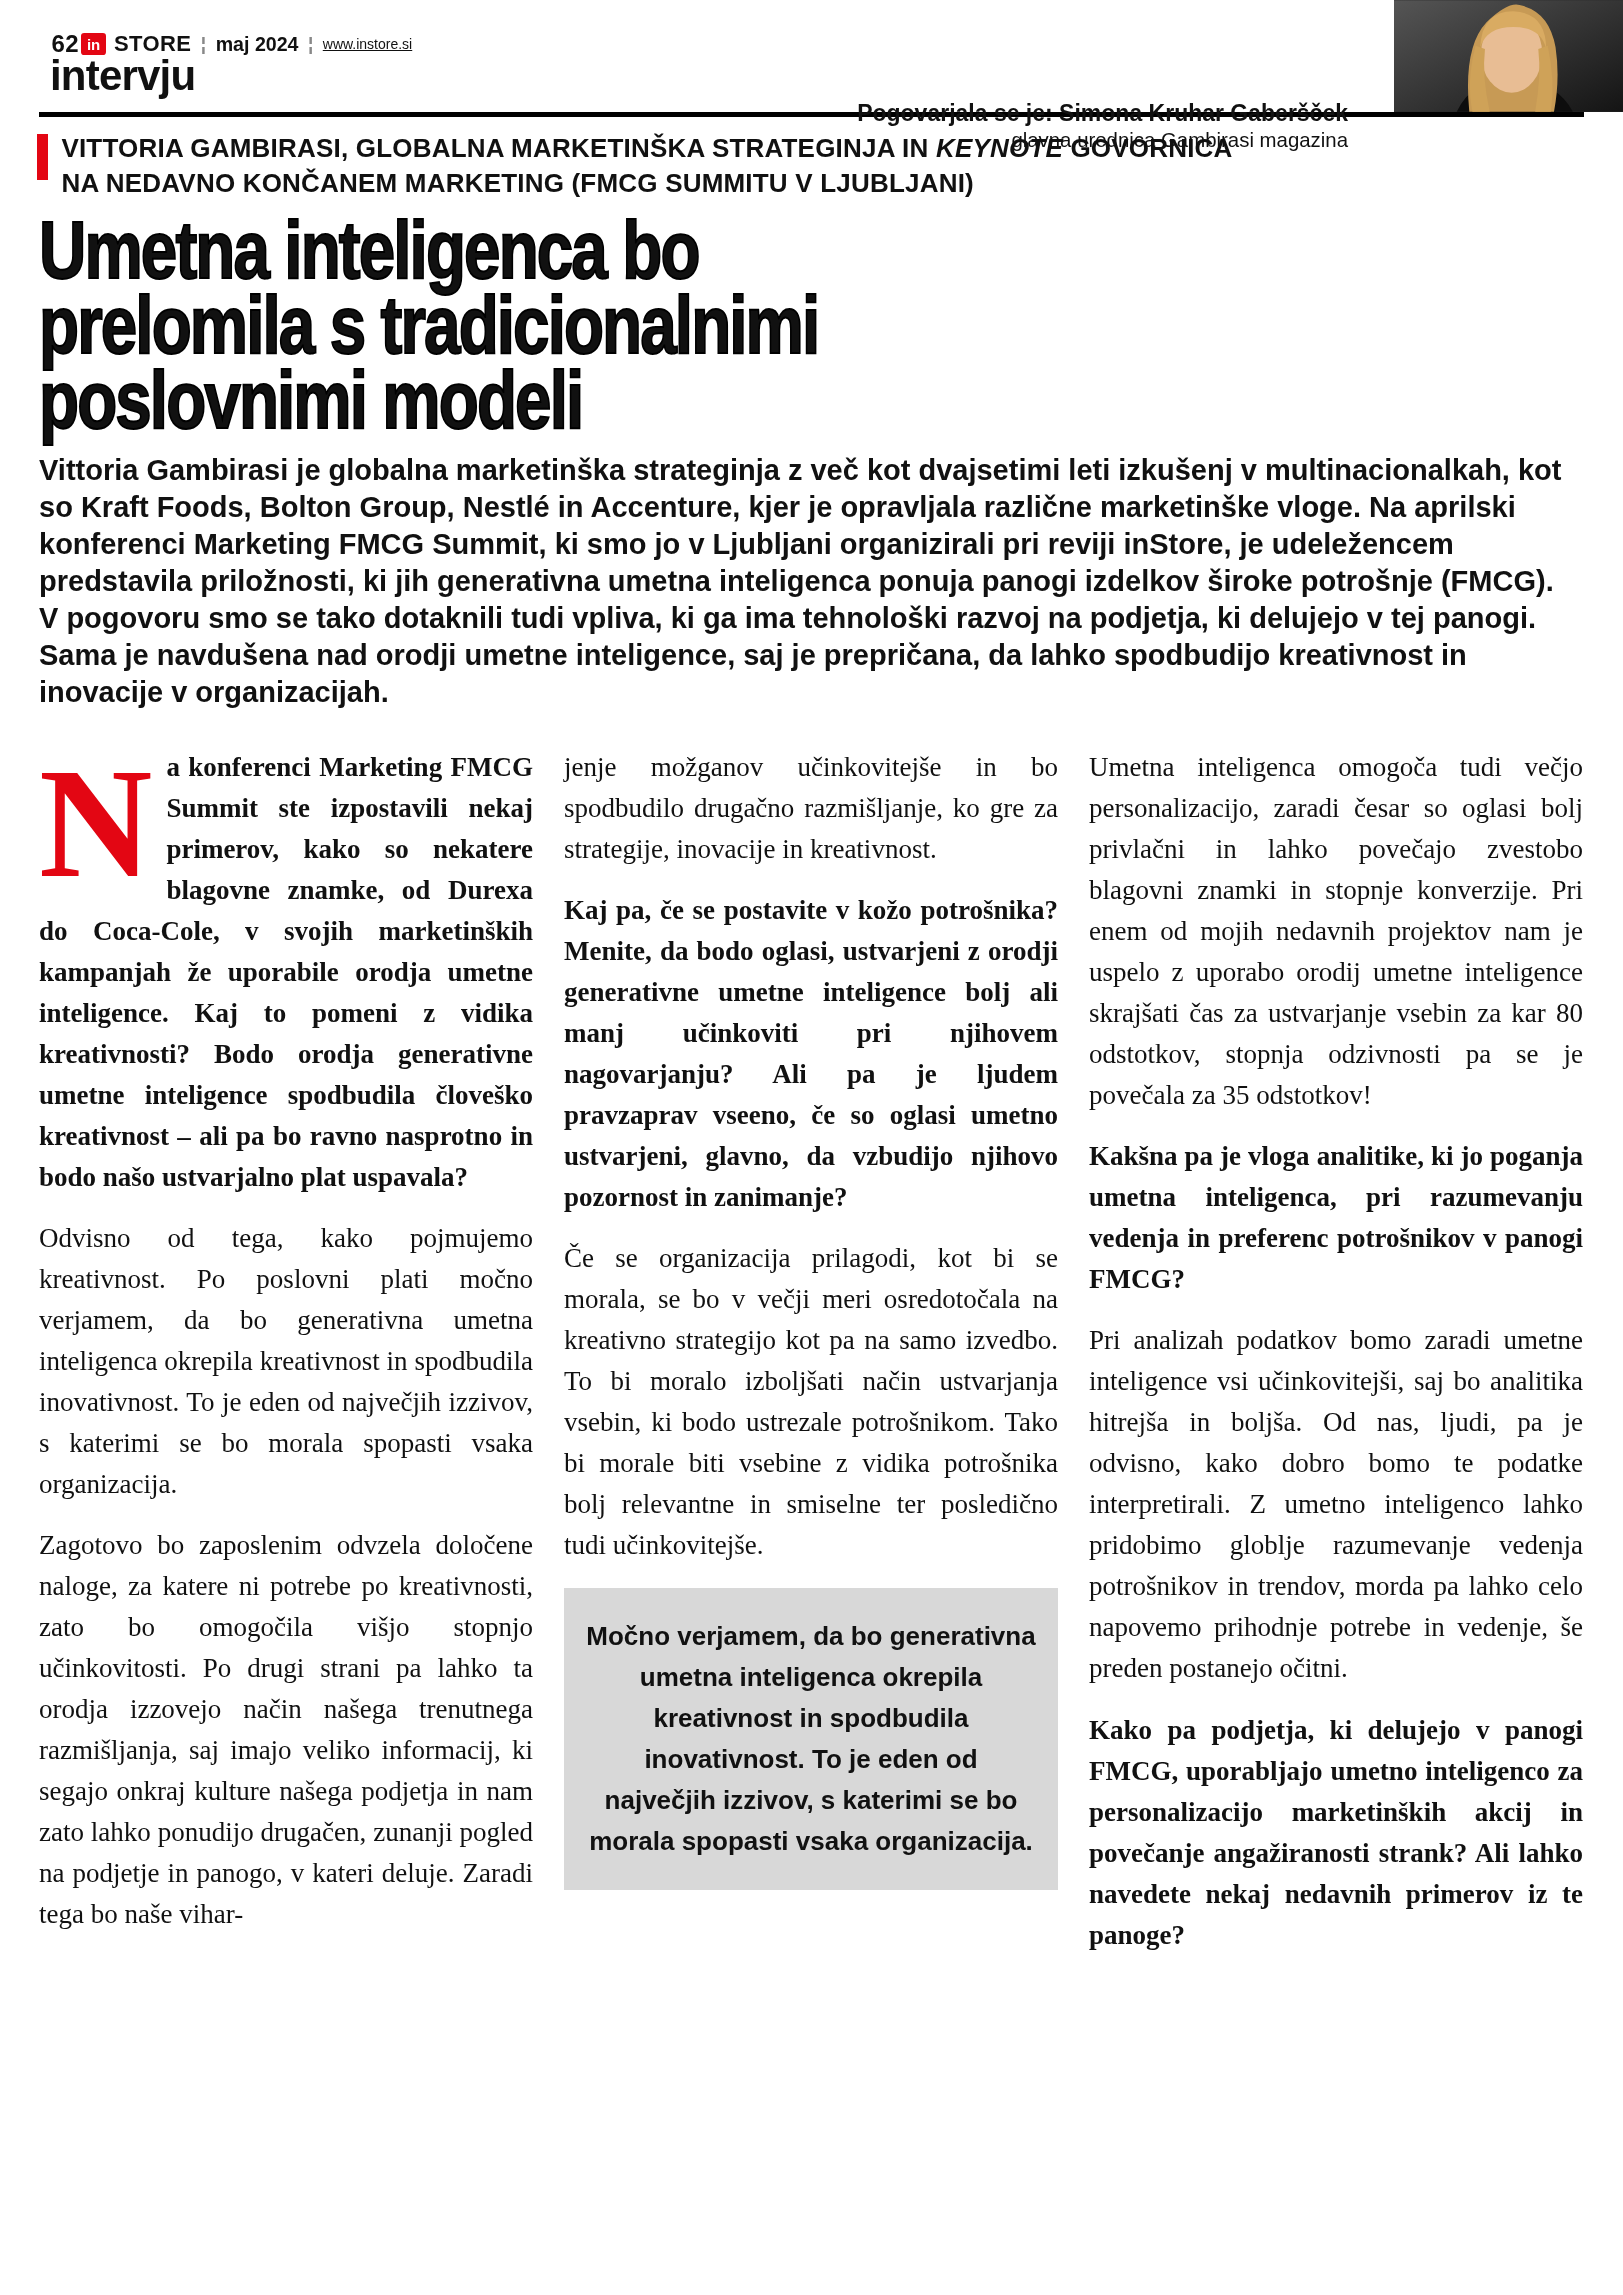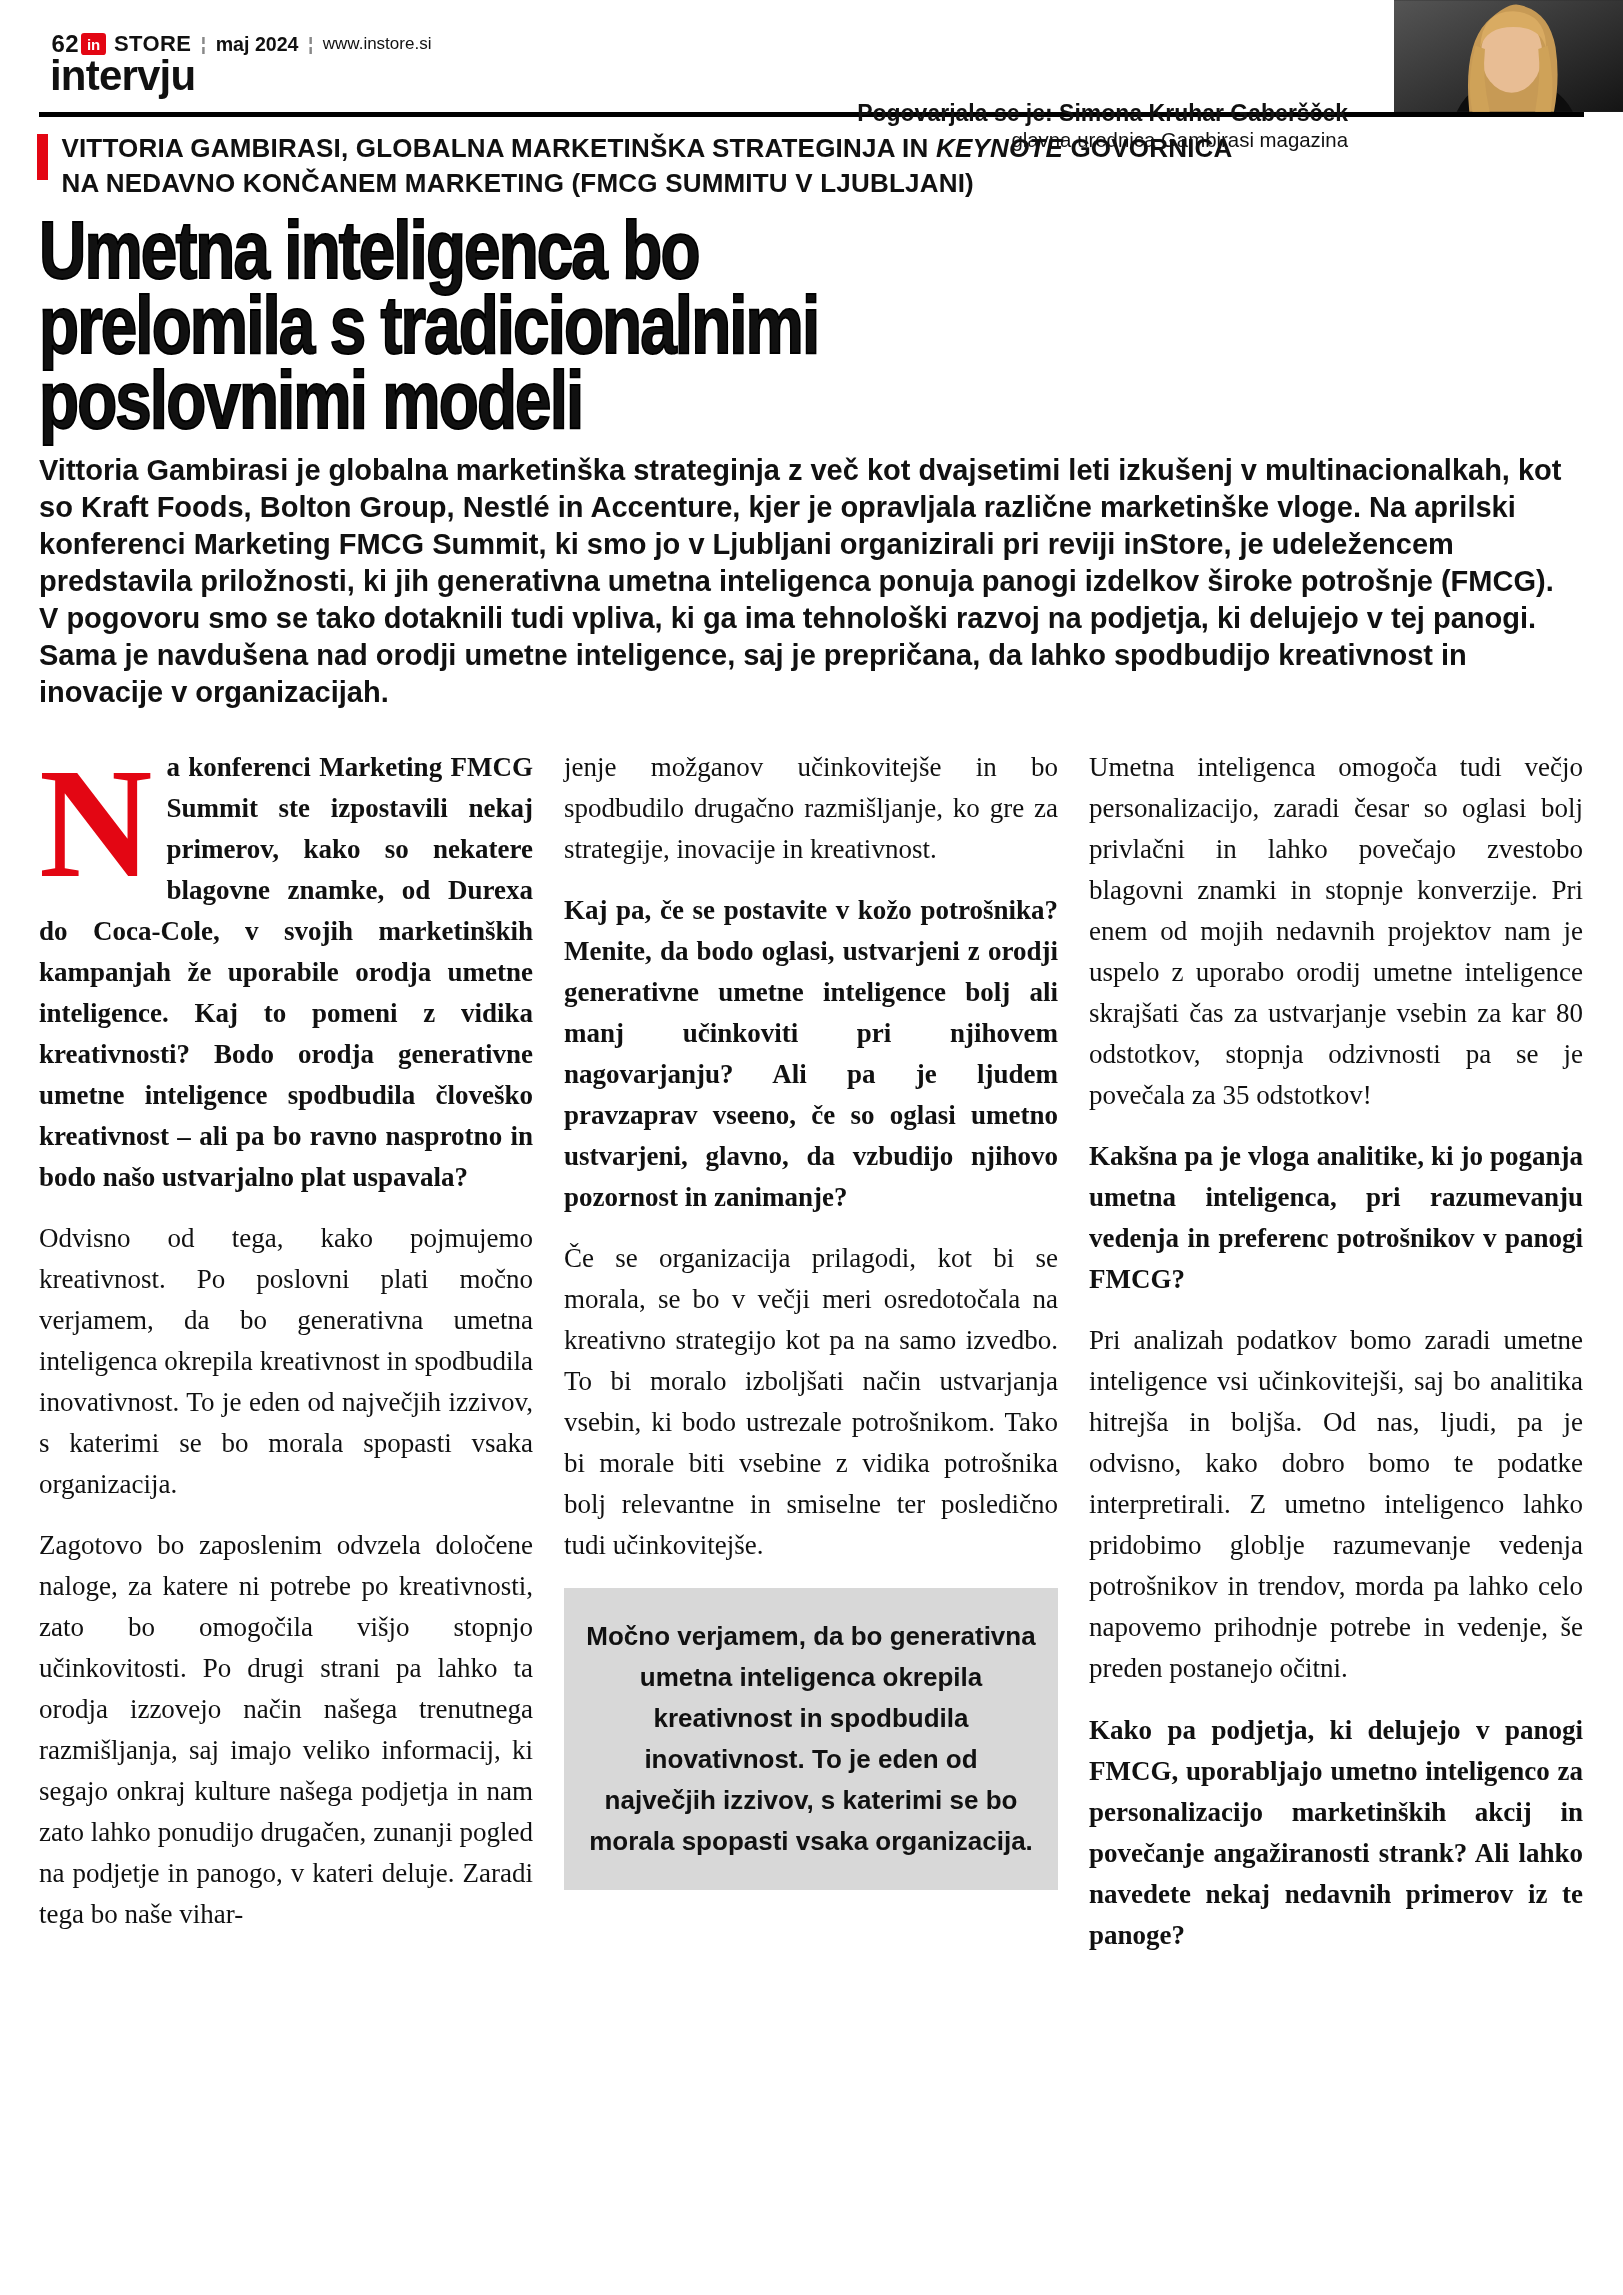--- a/index.html
+++ b/index.html
@@ -23,21 +23,21 @@
   .page-number{font-size:24px;font-weight:bold;letter-spacing:0.4px;}
   .masthead{display:flex;align-items:center;gap:7.9px;}
   .logo-in{
     background:#e30613;color:#fff;width:25px;height:22px;
     display:flex;align-items:center;justify-content:center;
     font-weight:bold;font-size:15px;border-radius:3.1px;
   }
   .logo-store{font-weight:bold;font-size:22px;letter-spacing:0.4px;}
   .mast-sep{color:#888;font-size:19px;font-weight:bold;padding:0 1.6px;}
   .mast-issue{font-weight:bold;font-size:19.6px;}
-  .mast-site{font-size:17px;}
+  .mast-site{font-size:14px;text-decoration:underline;}
   .section-title{
     position:absolute;top:52px;left:11px;
     font-family:"Liberation Sans", sans-serif;
     font-weight:bold;font-size:42px;letter-spacing:-0.8px;
   }
   .credit{
     position:absolute;top:60px;right:236px;text-align:right;
     font-family:"Liberation Sans", sans-serif;line-height:1.25;margin-top:39px;
   }
   .credit-name{font-weight:bold;font-size:23px;}

